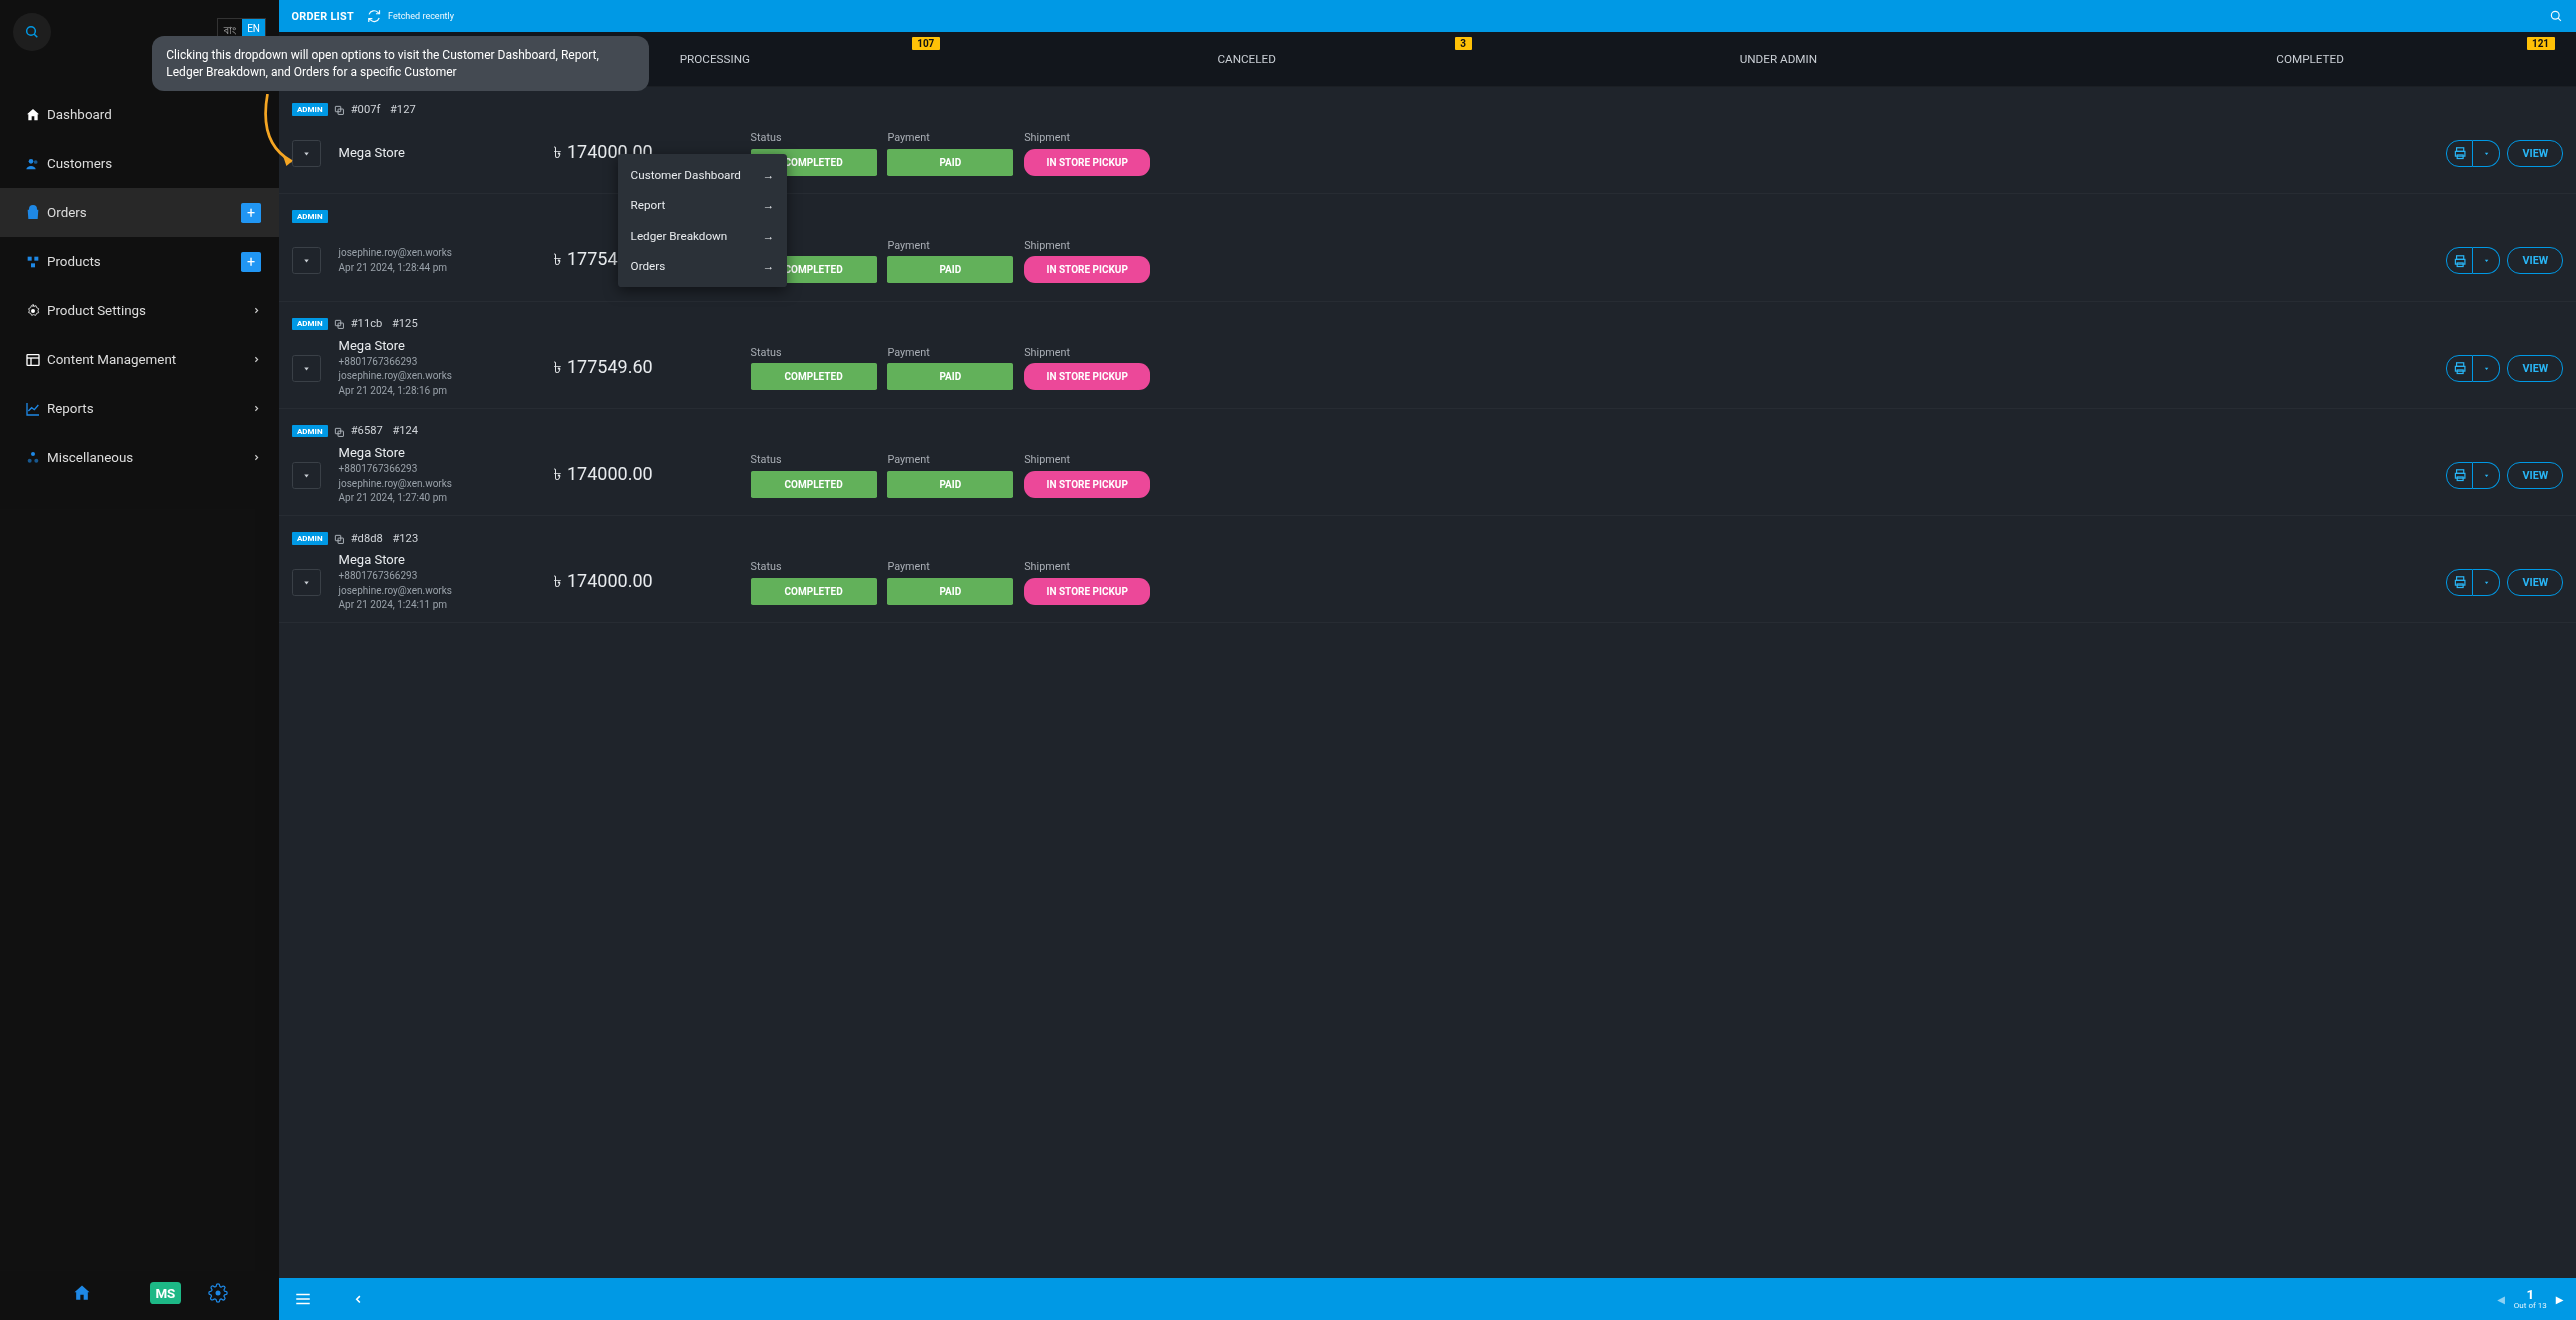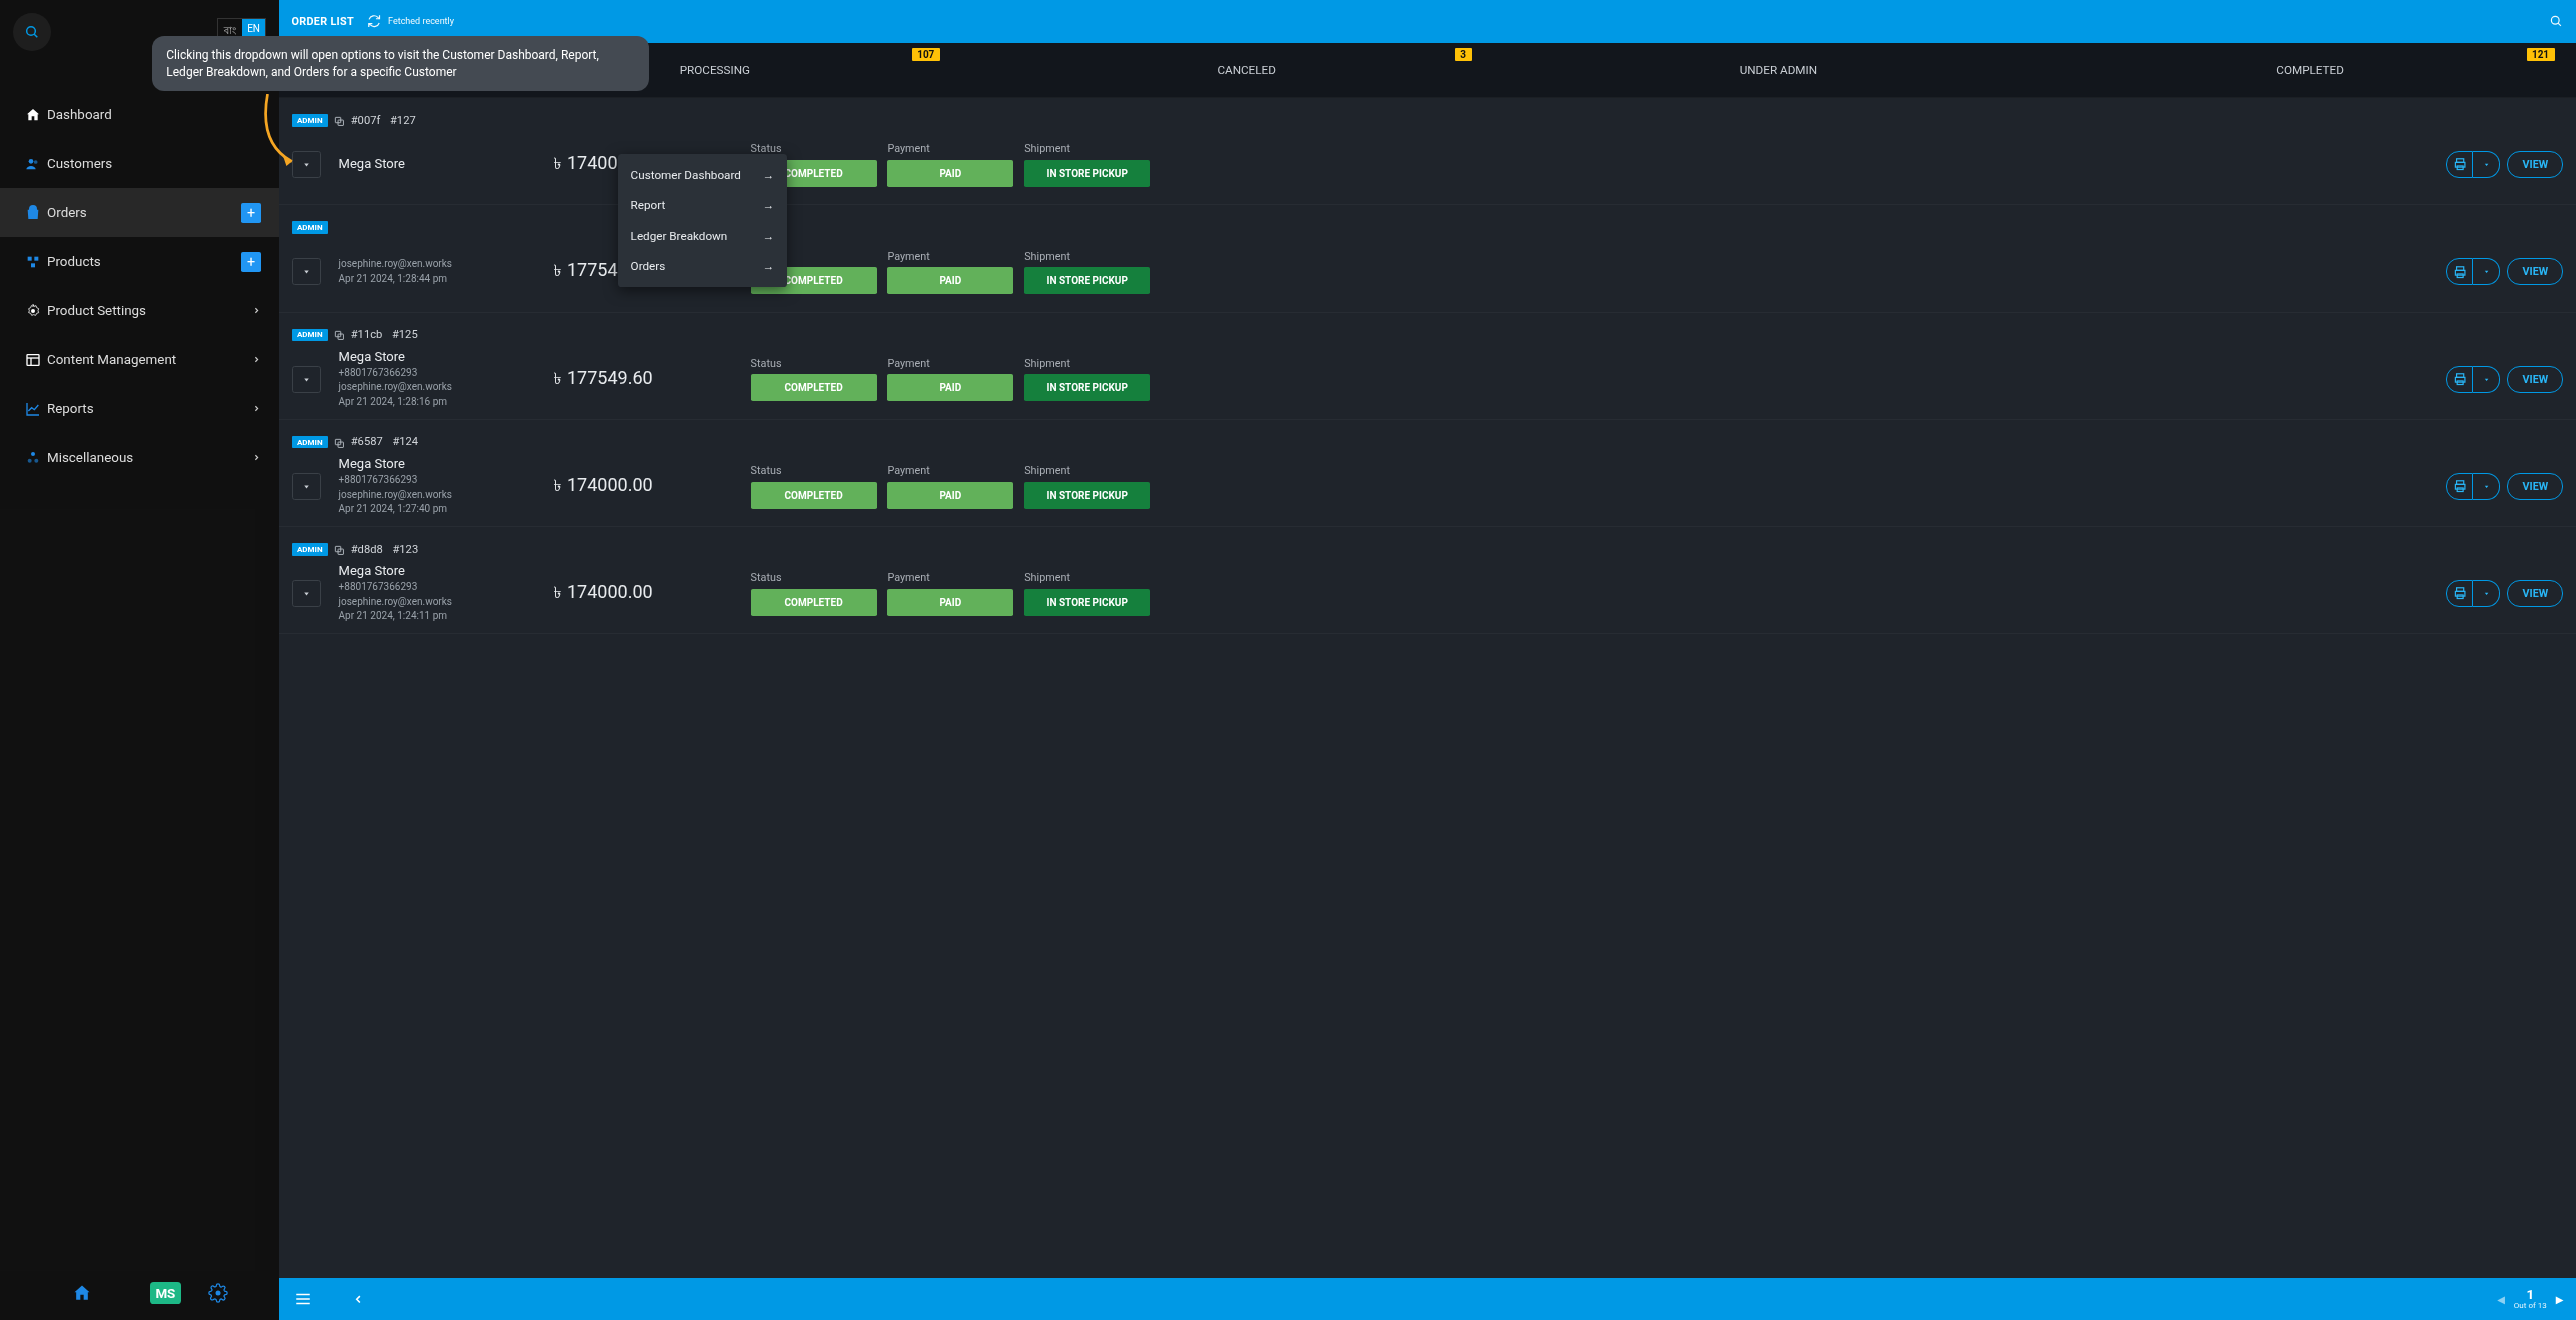--- a/index.html
+++ b/index.html
@@ -20,21 +20,21 @@
 .sb-nav li .icon { width:29px; display:flex; justify-content:center; color:#fff;}
 .sb-nav li .icon.blue { color:#1e88e5;}
 .sb-nav li .lbl { flex:1; }
 .sb-nav li .plus { width:20px; height:20px; background:#2196f3; border-radius:1.8px; display:flex; align-items:center; justify-content:center; color:#fff; font-size:14.3px;}
 .sb-nav li .chev { opacity:.8;}
 .sb-bottom { margin-top:auto; height:54px; display:flex; align-items:center; gap:27px; padding-left:72px;}
 .ms-badge { background:#1db886; color:#fff; font-weight:700; font-size:13.4px; padding:3.6px 5.4px; border-radius:3.6px;margin-left:31px;}
 
 
 .main { flex:1; display:flex; flex-direction:column; background:#1f242b; position:relative;}
-.topbar { height:43px; background:#0099e5; display:flex; align-items:center; padding:0 12.6px; color:#fff;}
+.topbar { height:32px; background:#0099e5; display:flex; align-items:center; padding:0 12.6px; color:#fff;}
 .topbar .title { font-size:10.8px; font-weight:700; letter-spacing:0.3px;}
 .topbar .refresh { margin-left:12.6px; display:flex; align-items:center; gap:7.2px; font-size:9px; opacity:.95;}
 .topbar .srch { margin-left:auto; opacity:.95;}
 
 .tabs { height:55px; background:#12161c; display:flex;}
 .tab { flex:1; display:flex; align-items:center; justify-content:center; position:relative; font-size:11.7px; color:#c9ced4; border-bottom:0.9px solid rgba(255,255,255,.04);}
 .tab .badge { position:absolute; top:5.4px; background:#ffc107; color:#111; font-size:10px; font-weight:700; padding:0.9px 5.4px; border-radius:1px;}
 .tab[data-pos="right"] .badge { right:41px;}
 .tab[data-pos="far"] .badge { right:21.5px;}
 
@@ -50,21 +50,21 @@
 .cust .name { font-size:13px; color:#e8ebee; margin-bottom:1.8px;}
 .cust .line { font-size:10px; color:#9aa2aa; line-height:1.45;}
 .amt { font-size:18px; color:#e8ebee; width:197px;}
 .amt .cur { font-size:16px; margin-right:5.4px;}
 .stat { flex:1; display:flex; gap:10.8px;}
 .sblk { width:126px;}
 .sblk.ship { width:126px;}
 .sblk .slbl { font-size:10.8px; color:#a9aeb5; margin-bottom:4.5px;}
 .sblk .pill { height:27px; border-radius:1.8px; display:flex; align-items:center; justify-content:center; font-size:10px; font-weight:700; color:#fff;}
 .pill.green { background:#62b15a;}
-.pill.lblue { background:#15803d;}
+.pill.lblue { background:#ec4899;border-radius:11px;}
 .acts { display:flex; gap:7.2px; margin-left:9px;}
 .acts .btn { height:27px; border:0.9px solid #0099e5; border-radius:13px; display:flex; align-items:center; justify-content:center; color:#29b6f6; font-size:10.8px; font-weight:700; cursor:pointer; background:transparent;}
 .acts .btn.prn { width:27px;}
 .acts .btn.dd { width:27px;}
 .acts .btn.view { width:56px;}
 .acts .split { display:flex;}
 .acts .split .btn:first-child { border-top-right-radius:0; border-bottom-right-radius:0;}
 .acts .split .btn:last-child { border-top-left-radius:0; border-bottom-left-radius:0; border-left:none;}
 
 

